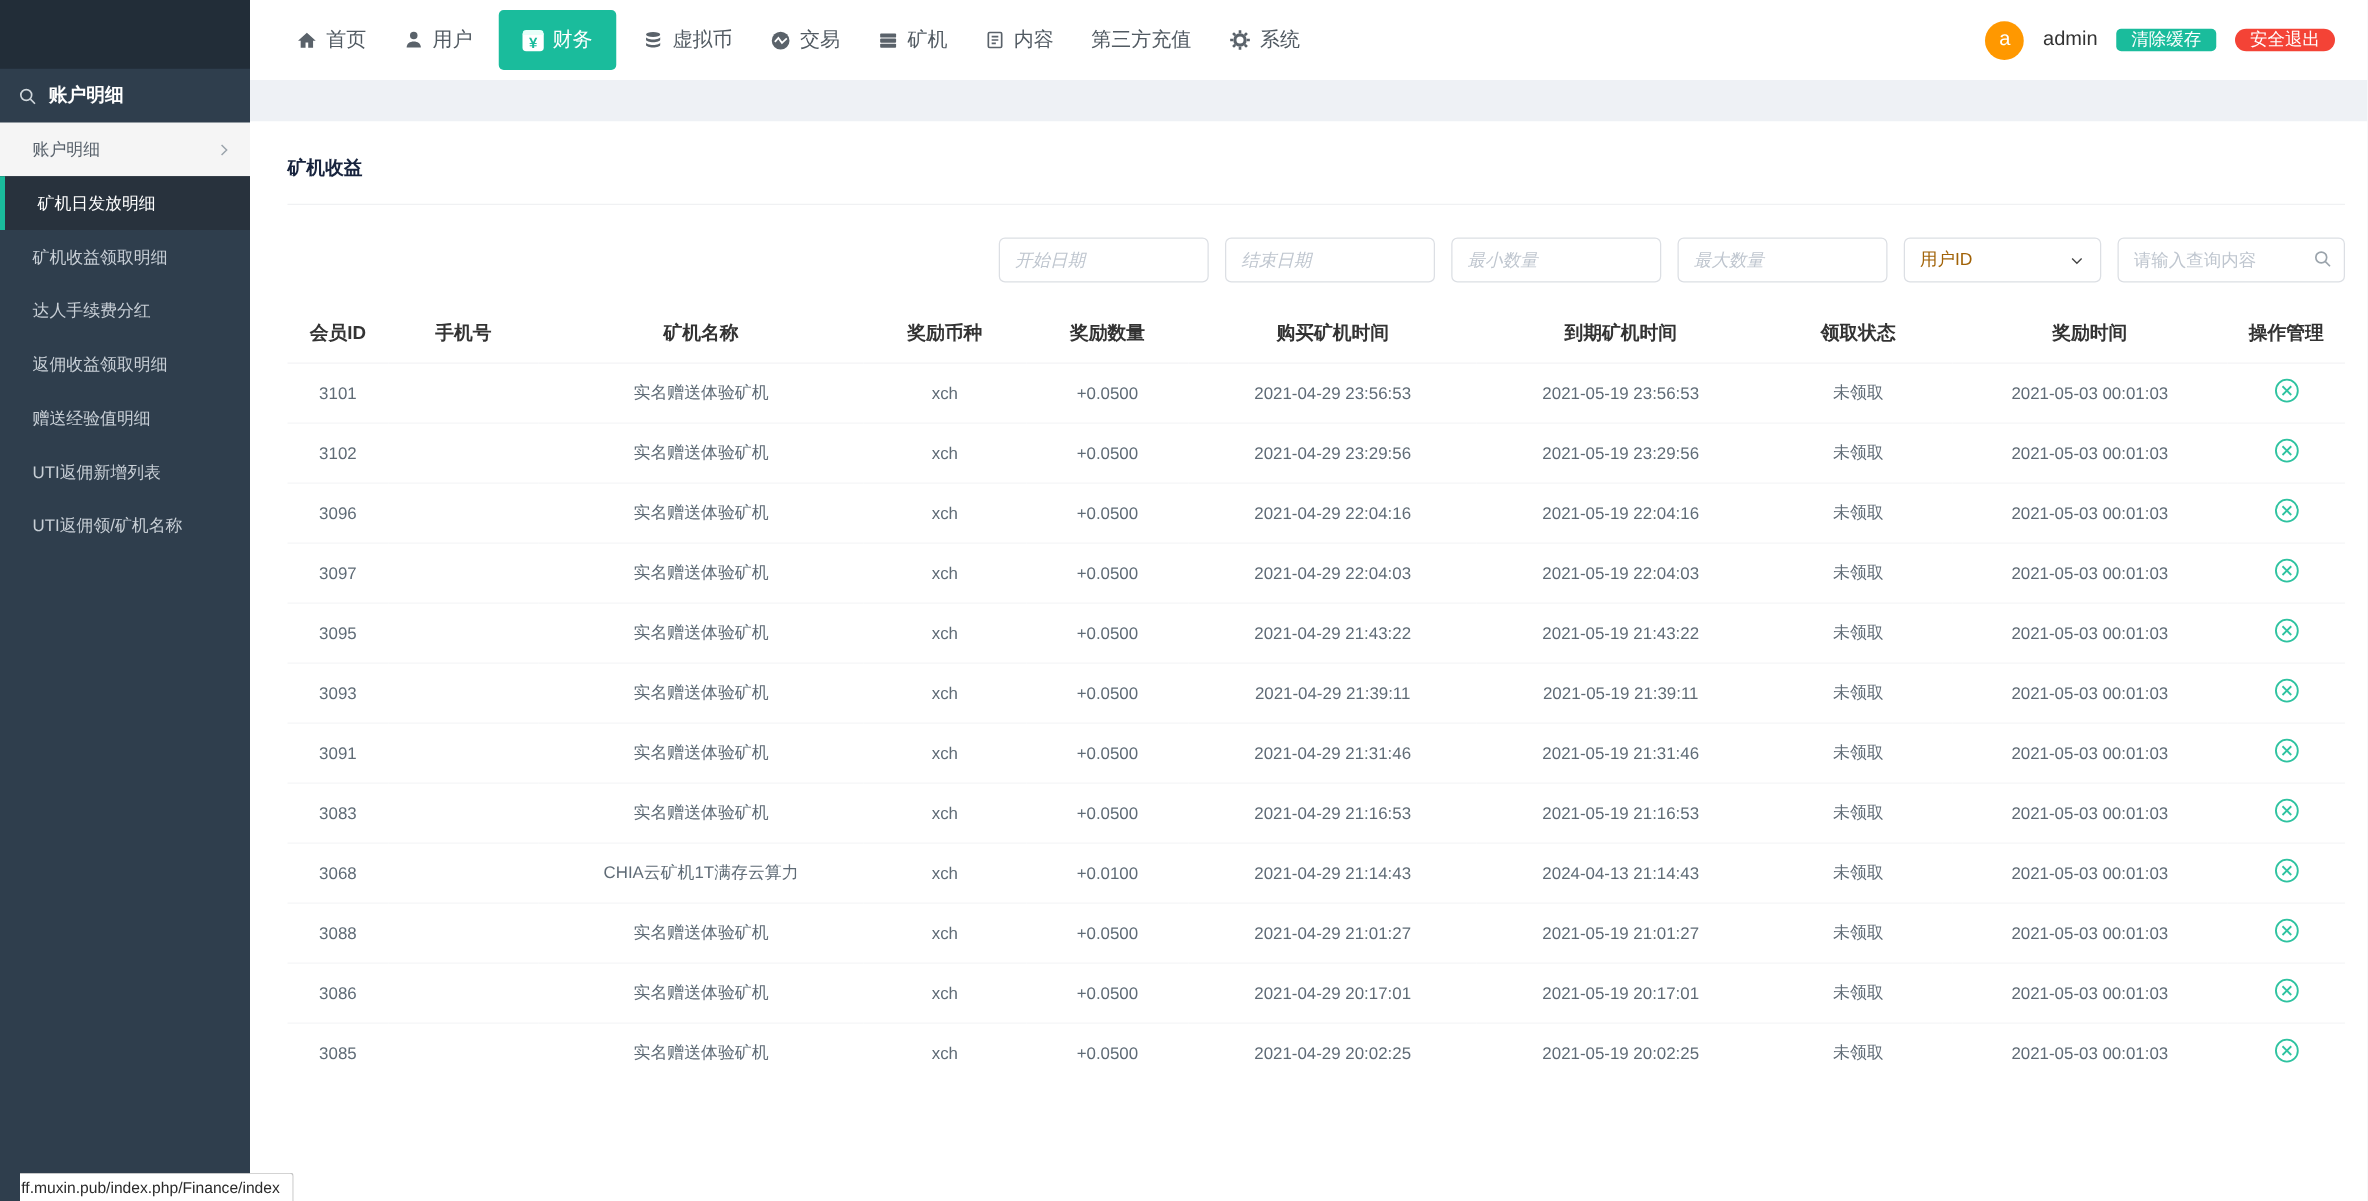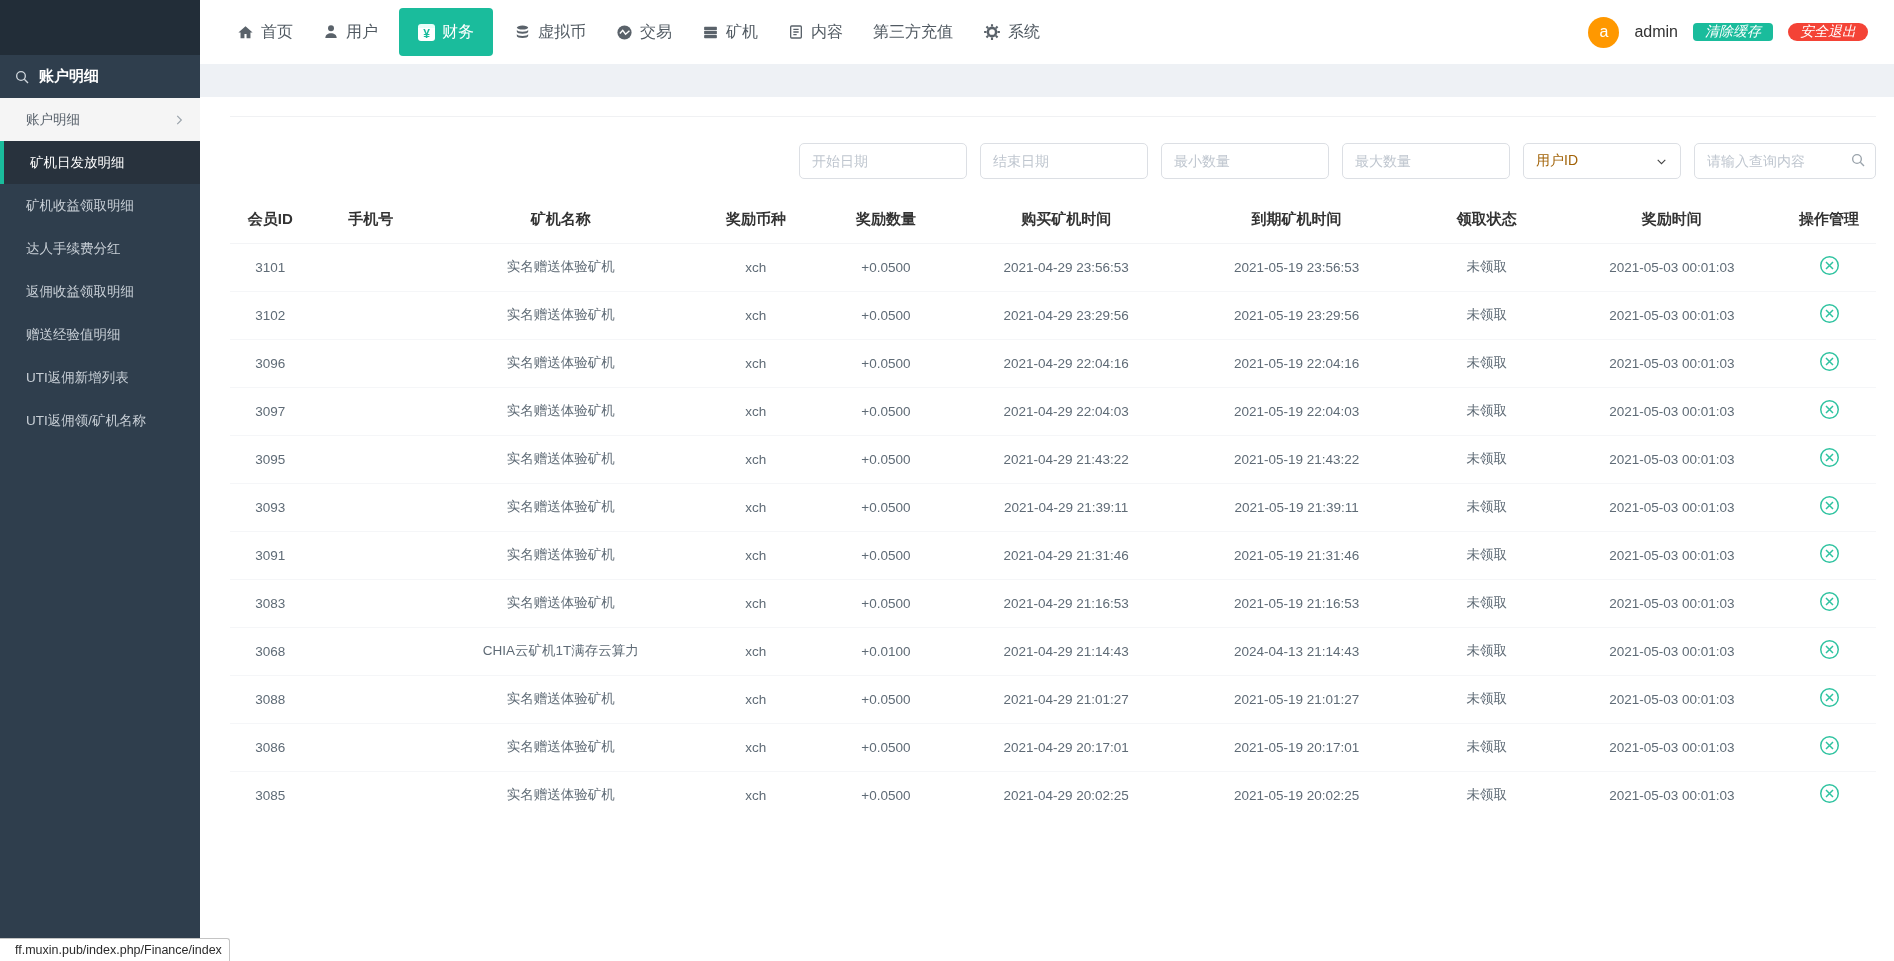--- a/index.html
+++ b/index.html
@@ -23,49 +23,49 @@
 
   
   .topnav{position:absolute; left:200px; top:0; right:0; height:64px; background:#fff; display:flex; align-items:center; padding:0 26px 0 22px;}
   .nav-item{display:flex; align-items:center; gap:7px; color:#515a62; font-size:16px; padding:0 15px; height:64px; cursor:pointer; white-space:nowrap;}
   .nav-item .ico{display:inline-flex; color:#5a626a;}
   .nav-item.active{background:var(--accent); color:#fff; height:48px; border-radius:4px; padding:0 19px; margin:0 6px;}
   .fin-box{width:17px; height:17px; background:#fff; color:var(--accent); border-radius:3px; display:inline-flex; align-items:center; justify-content:center; font-weight:bold; font-size:12px; border-top:4px solid #e8fff9;}
   .nav-right{margin-left:auto; display:flex; align-items:center; gap:15px;}
   .avatar{width:31px; height:31px; border-radius:50%; background:var(--orange); color:#fff; display:flex; align-items:center; justify-content:center; font-size:16px;}
   .admin-name{color:#333; font-size:16px;}
-  .btn{border:none; color:#fff; font-size:14px; padding:0 12px; border-radius:4px; cursor:pointer; font-family:inherit;font-style:italic;}
+  .btn{border:none; color:#fff; font-size:14px; padding:0 12px; border-radius:4px; cursor:pointer; font-family:inherit;}
   .btn.green{background:var(--accent);}
   .btn.red{background:var(--danger);border-radius:12px;}
 
   
   .main{position:absolute; left:200px; top:64px; right:0; bottom:0; background:var(--body-bg);}
   .card{margin-top:33px; background:#fff; height:calc(100% - 33px); padding:0 18px 0 30px; overflow:hidden;}
   .card-title{padding-top:28px; font-size:15px; font-weight:bold; color:#17233d;}
   .card-divider{margin-top:19px; border-bottom:1px solid #f0f1f3;}
 
   .filters{margin-top:26px; display:flex; justify-content:flex-end; align-items:center; gap:13px;}
   .filters input{height:36px; border:1px solid #dcdfe4; border-radius:5px; padding:0 12px; font-size:14px; color:#333; outline:none; font-family:inherit;}
   .filters input::placeholder{color:#bfc6cf;}
-  .inp-date,.inp-qty{width:168px;}
+  .inp-date,.inp-qty{width:168px;font-style:italic;}
   .select{width:158px; height:36px; border:1px solid #dcdfe4; border-radius:5px; display:flex; align-items:center; justify-content:space-between; padding:0 12px; font-size:14px; color:#a16207; cursor:pointer; background:#fff;}
   .select .chev{display:inline-flex; color:#444;}
   .search-wrap{position:relative;}
   .search-wrap input{width:182px; padding-right:22px;}
   .search-wrap .ico{position:absolute; right:10px; top:9px; color:#9aa3ab;}
 
   
   table{width:100%; border-collapse:collapse; margin-top:18px; table-layout:fixed;}
   th{height:46px; font-size:15px; font-weight:bold; color:var(--head-txt); text-align:center; border-bottom:1px solid #f3f4f6; white-space:nowrap;}
   td{height:48px; font-size:13.5px; color:var(--txt); text-align:center; border-bottom:1px solid #f5f6f8; white-space:nowrap; overflow:hidden;}
   tr:last-child td{border-bottom:none;}
   .op-btn{display:inline-flex; color:#2fc3a0; cursor:pointer;}
 
   
-  .statusbar{position:absolute; left:0; bottom:0; background:#fff; border:1px solid #c4c4c4; border-left:none; border-bottom:none; border-radius:0 3px 0 0; padding:4px 10px 4px 15px; font-size:12.5px; color:#2b2b2b; z-index:20; max-width:230px; white-space:nowrap; overflow:hidden;}
+  .statusbar{position:absolute; left:16px; bottom:0; background:#fff; border:1px solid #c4c4c4; border-left:none; border-bottom:none; border-radius:0 3px 0 0; padding:4px 10px 4px 1px; font-size:12.5px; color:#2b2b2b; z-index:20; max-width:230px; white-space:nowrap; overflow:hidden;}
 </style>
 </head>
 <body>
 
 <div class="sidebar">
   <div class="side-logo"></div>
   <div class="side-header">
     <span class="ico">
         <svg width="16" height="16" viewBox="0 0 24 24" fill="none" stroke="currentColor" stroke-width="2">
           <circle cx="10.5" cy="10.5" r="6.5"></circle>
@@ -188,20 +188,21 @@
   <div class="nav-right">
     <span class="avatar">a</span>
     <span class="admin-name">admin</span>
     <button class="btn green">清除缓存</button>
     <button class="btn red">安全退出</button>
   </div>
 </div>
 
 <div class="main">
   <div class="card">
+    <div class="card-title">矿机收益</div>
     <div class="card-divider"></div>
 
     <div class="filters">
       <input class="inp-date" placeholder="开始日期" style="">
       <input class="inp-date" placeholder="结束日期" style="">
       <input class="inp-qty" placeholder="最小数量" style="">
       <input class="inp-qty" placeholder="最大数量" style="">
       <div class="select">
         <span>用户ID</span>
         <span class="chev">

